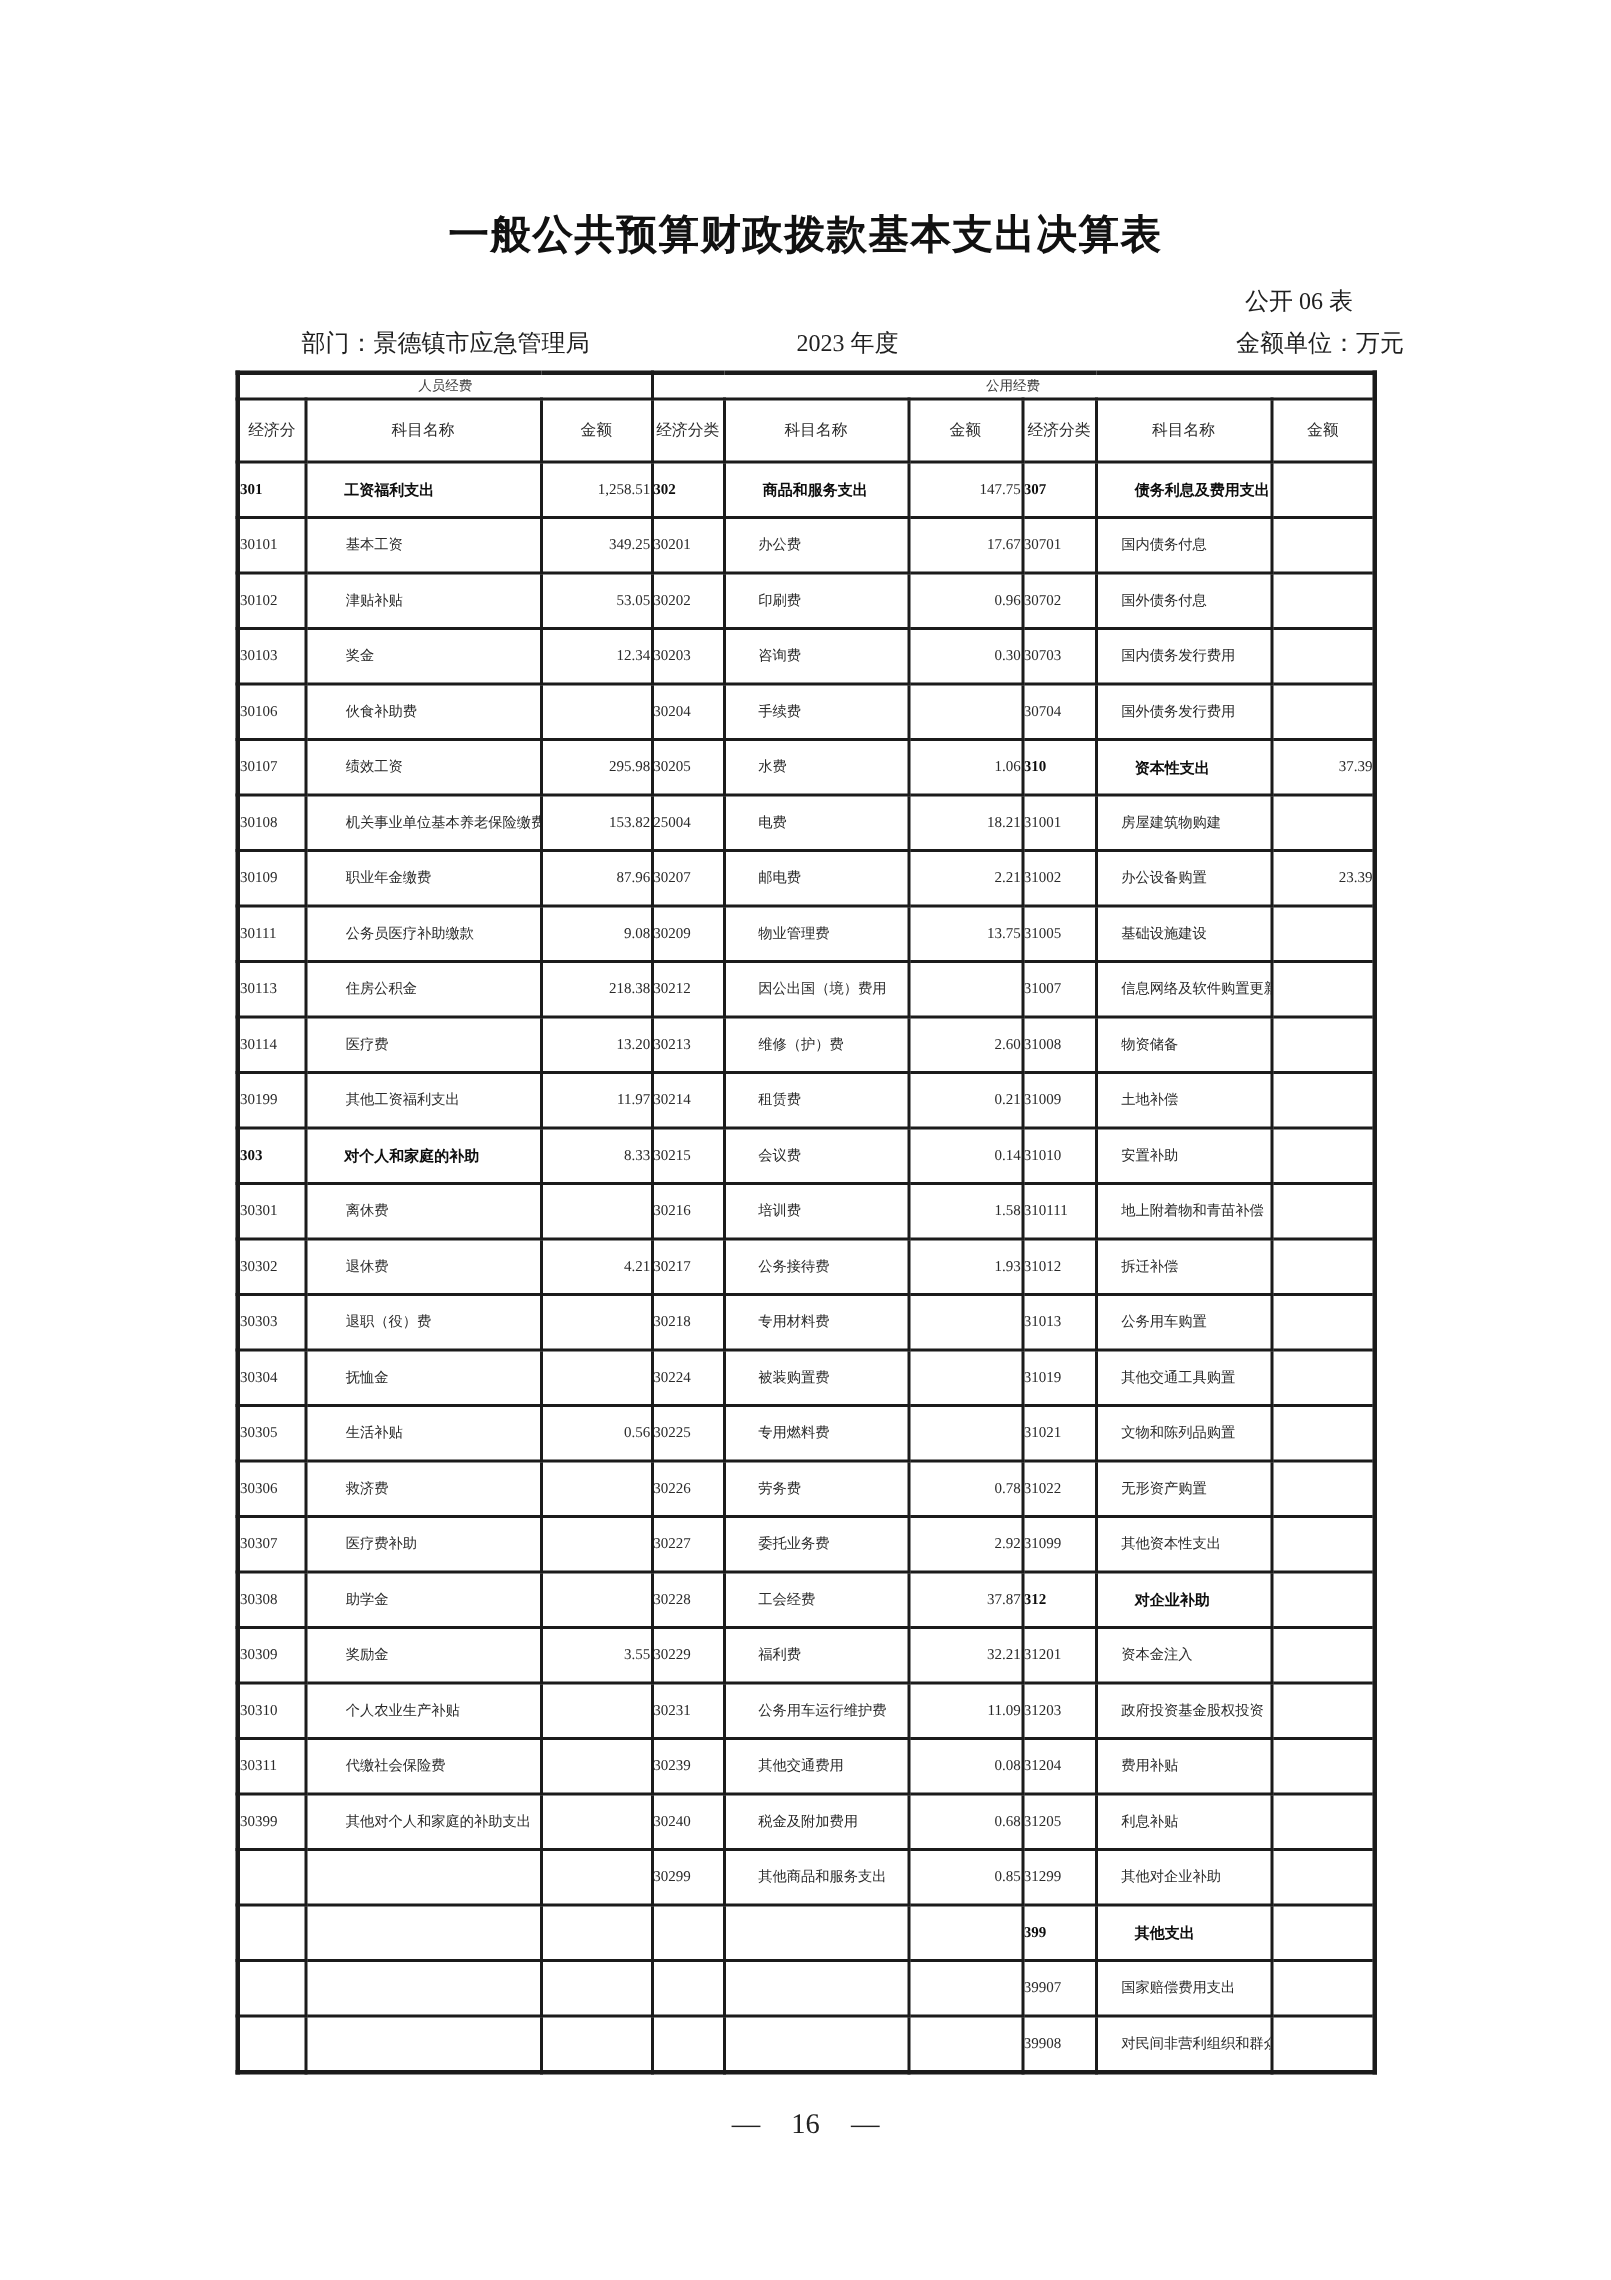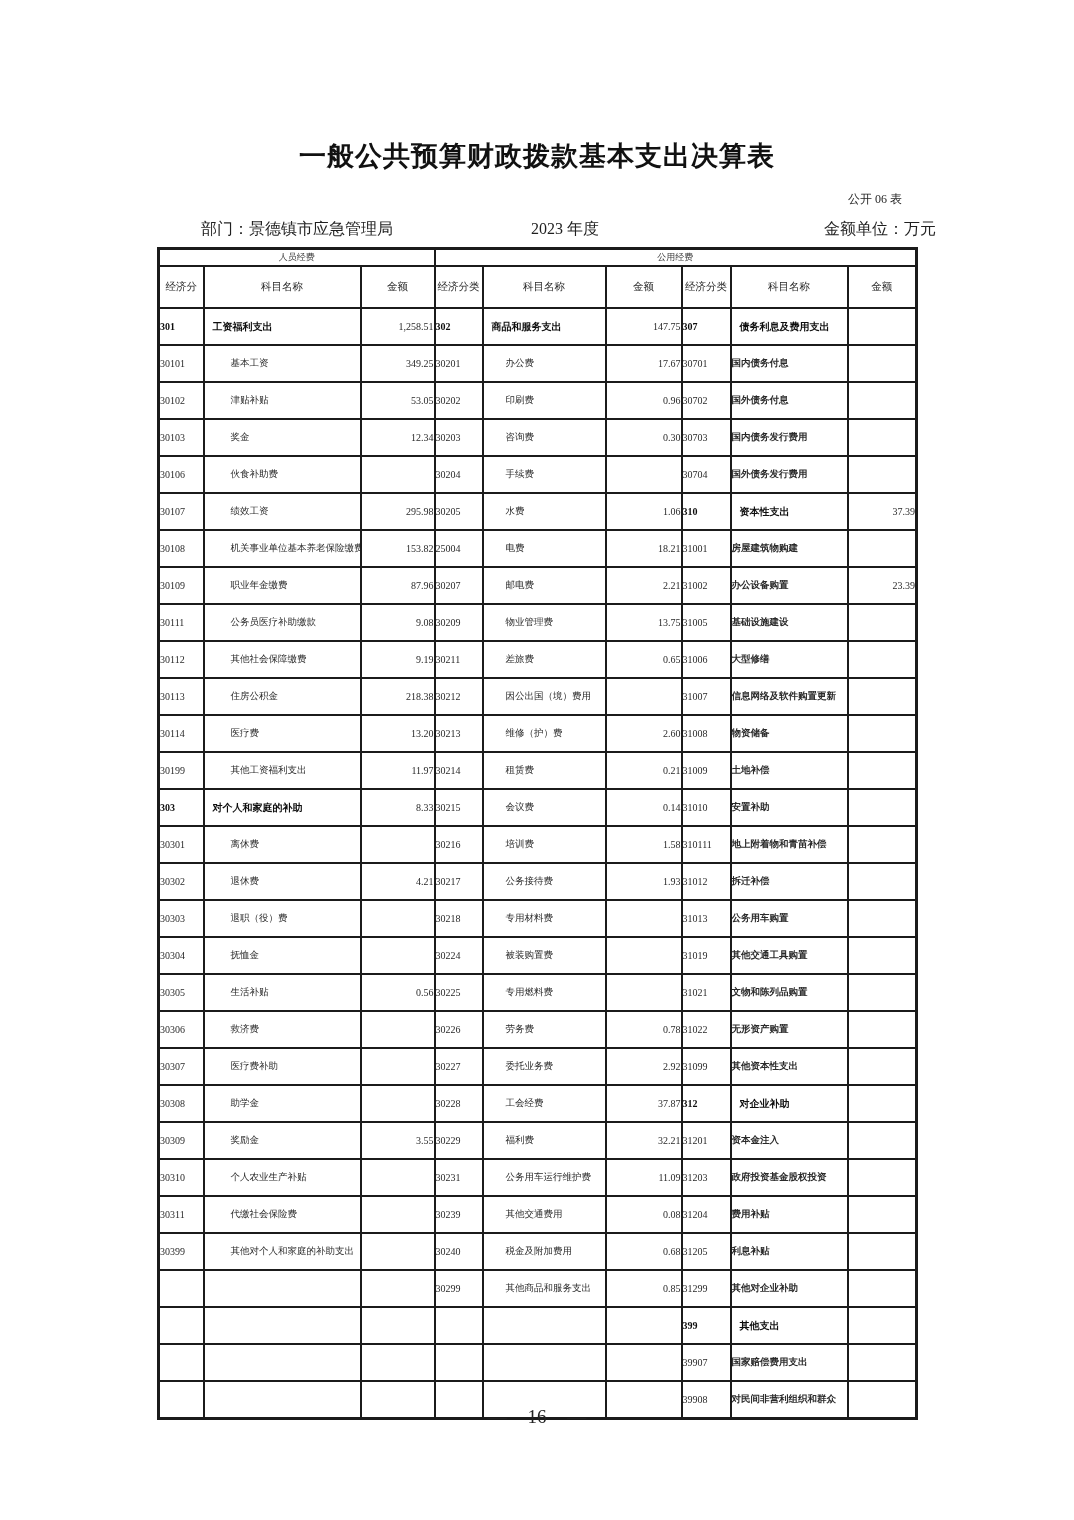--- a/index.html
+++ b/index.html
@@ -9,21 +9,21 @@
     overflow:hidden;
   }
   .title{
     position:absolute;top:138px;left:0;width:100%;margin:0;
     text-align:center;
     font-family:"Liberation Sans","DejaVu Sans",sans-serif;
     font-size:27px;font-weight:700;letter-spacing:1px;color:#111;
   }
   .pub-label{
     position:absolute;top:191px;right:172px;
-    font-size:12px;color:#1f1f1f;
+    font-size:16px;color:#1f1f1f;
   }
   .meta{position:absolute;top:219px;left:0;width:100%;height:22px;font-size:16px;margin-left:31px;}
   .meta .dept{position:absolute;left:170px;top:0;}
   .meta .year{position:absolute;left:500px;top:0;}
   .meta .unit{position:absolute;right:169px;top:0;}
   table.main{
     position:absolute;left:157px;top:247px;width:758px;
     border-collapse:collapse;table-layout:fixed;
     border:3px solid #1b1b1b;
   }
@@ -35,24 +35,24 @@
     height:13px;font-size:9px;font-weight:normal;color:#3a3a3a;
     line-height:15px;vertical-align:bottom;text-align:center;
   }
   tr.cols th{
     height:40px;font-size:10.5px;font-weight:normal;color:#2a2a2a;text-align:center;
   }
   tbody td{height:35px;font-size:10px;color:#2a2a2a;}
   td.code{text-align:left;padding-left:6px;}
   td.code.bold{font-weight:700;color:#0e0e0e;}
   td.name{text-align:left;white-space:nowrap;font-size:9.5px;}
-  td.name.parent{font-weight:700;color:#0e0e0e;padding-left:8px;font-size:10px;}
+  td.name.parent{font-weight:700;color:#0e0e0e;padding-left:25px;font-size:10px;}
   td.name.child{padding-left:26px;}
   td:nth-child(5).name.child{padding-left:22px;}
-  td:nth-child(8).name.child{padding-left:0;font-weight:bold;}
+  td:nth-child(8).name.child{padding-left:16px;}
   td.amt{text-align:right;padding-right:7px;}
   .pageno{
     position:absolute;top:1406px;left:0;width:100%;text-align:center;
     font-size:19px;color:#222;word-spacing:16px;
   }
 </style>
 </head>
 <body>
 
 <div class="page">
@@ -190,31 +190,20 @@
           <td class="name child">公务员医疗补助缴款</td>
           <td class="amt">9.08</td>
           <td class="code">30209</td>
           <td class="name child">物业管理费</td>
           <td class="amt">13.75</td>
           <td class="code">31005</td>
           <td class="name child">基础设施建设</td>
           <td class="amt"></td>
         </tr>
         <tr>
-          <td class="code">30112</td>
-          <td class="name child">其他社会保障缴费</td>
-          <td class="amt">9.19</td>
-          <td class="code">30211</td>
-          <td class="name child">差旅费</td>
-          <td class="amt">0.65</td>
-          <td class="code">31006</td>
-          <td class="name child">大型修缮</td>
-          <td class="amt"></td>
-        </tr>
-        <tr>
           <td class="code">30113</td>
           <td class="name child">住房公积金</td>
           <td class="amt">218.38</td>
           <td class="code">30212</td>
           <td class="name child">因公出国（境）费用</td>
           <td class="amt"></td>
           <td class="code">31007</td>
           <td class="name child">信息网络及软件购置更新</td>
           <td class="amt"></td>
         </tr>

